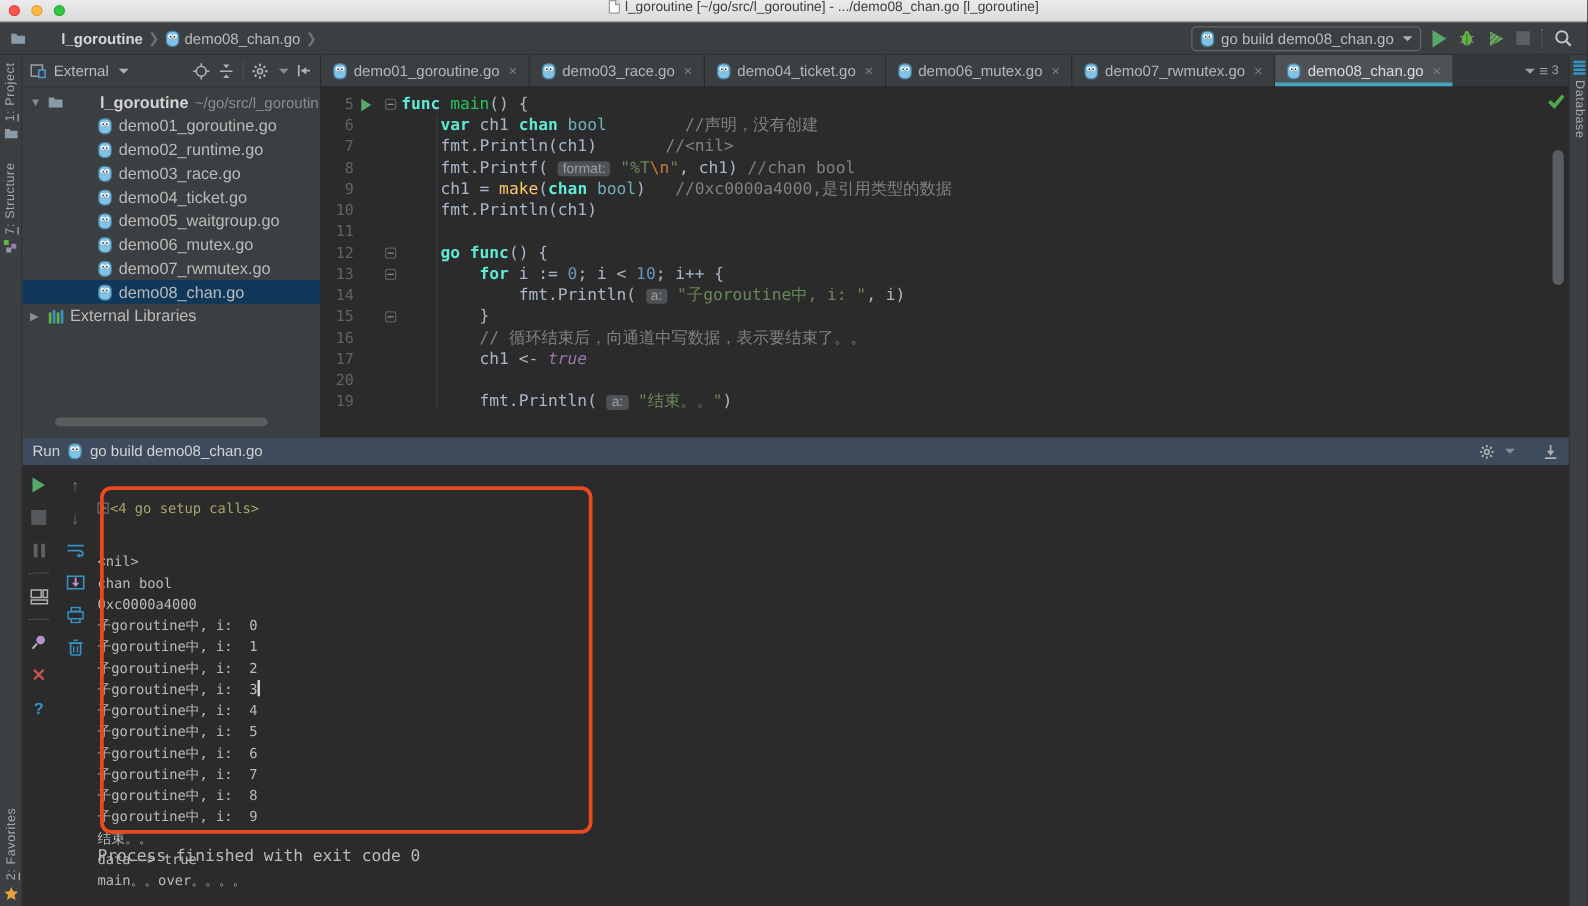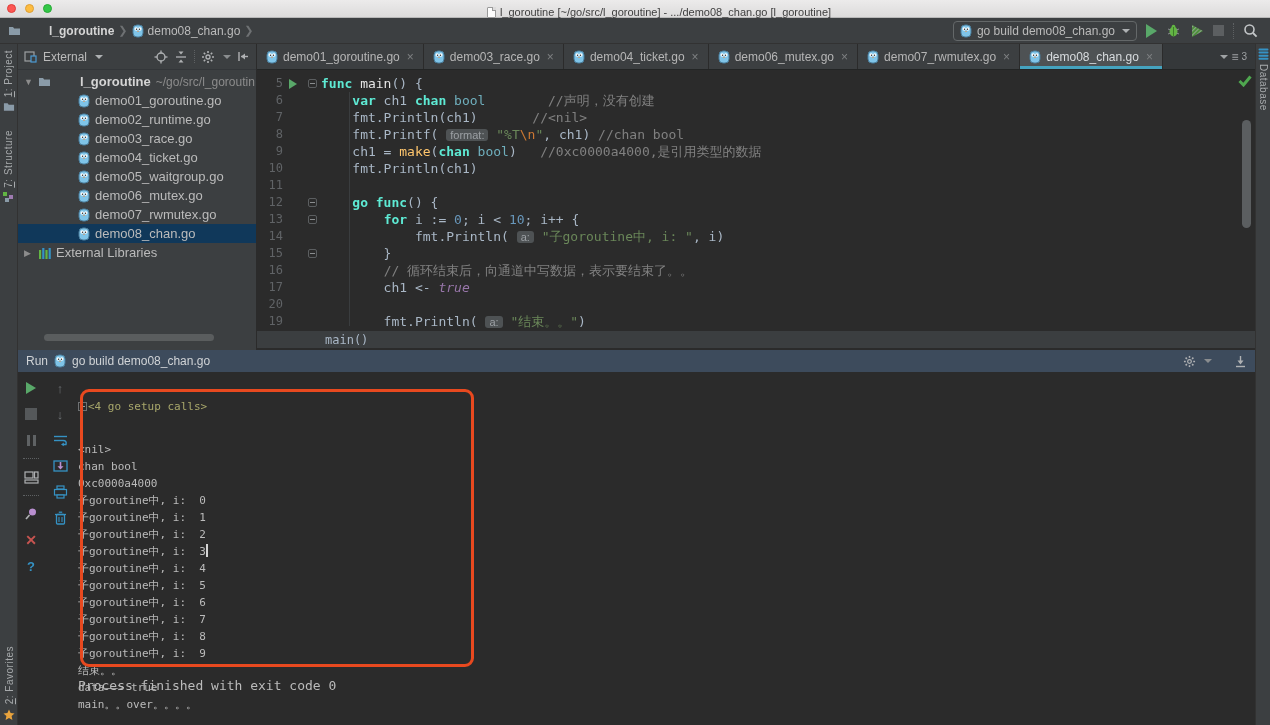--- a/index.html
+++ b/index.html
@@ -10,21 +10,21 @@
 
   
   #titlebar { left:0; top:0; width:1270px; height:18px;
     background:linear-gradient(#ECEBEB,#DCDBDB); display:flex; align-items:center;
     border-bottom:1px solid #B8B8B8; }
   .tl { width:9px; height:9px; border-radius:50%; margin-left:9px; }
   .tl.red{ background:#FC5753; border:0.5px solid #DF3E3A; margin-left:7px;}
   .tl.yel{ background:#FDBC40; border:0.5px solid #DE9F34;}
   .tl.grn{ background:#33C748; border:0.5px solid #27AA35;}
   #title-center { position:absolute; left:0; right:0; top:0; height:18px;
-    display:flex; align-items:flex-end; justify-content:center; gap:4px;
+    display:flex; align-items:flex-start; justify-content:center; gap:4px;
     font-size:11px; color:#3E3E3E;padding-left:48px; }
   .doc-ico { width:9px; height:11px; background:#FDFDFD; border:1px solid #9A9A9A;
     border-radius:1px; position:relative; }
   .doc-ico:after{ content:""; position:absolute; right:-1px; top:-1px; width:3px; height:3px;
     background:#DCDBDB; border-left:1px solid #9A9A9A; border-bottom:1px solid #9A9A9A;}
 
   
   #navbar { left:0; top:18px; width:1270px; height:26px; background:#3C3F41;
     display:flex; align-items:center; border-bottom:1px solid #323232; }
   #breadcrumbs { display:flex; align-items:center; gap:4px; padding-left:8px;
@@ -87,21 +87,21 @@
   .cline { height:17px; line-height:17px; display:flex; white-space:pre; }
   .lnum { width:26px; text-align:right; color:#606366; font-size:12px; flex:none; }
   .lgut { width:20px; flex:none; display:flex; align-items:center; justify-content:center; }
   .lfold { width:18px; flex:none; display:flex; align-items:center; justify-content:center; }
   .runarrow { width:0; height:0; border-top:5px solid transparent; border-bottom:5px solid transparent;
     border-left:8px solid #59A869; }
   .foldbox { width:9px; height:9px; border:1px solid #5B5E60; border-radius:2px; position:relative; }
   .foldbox:after { content:""; position:absolute; left:1px; right:1px; top:3px; height:1px; background:#8A8D8F; }
   .ctext { color:#A9B7C6; }
   .tk-k{ color:#5eead4; font-weight:bold;text-align:center; }
-  .tk-f{ color:#e5e5e5; }
+  .tk-f{ color:#22c55e; }
   .tk-b{ color:#FFC66D; }
   .tk-s{ color:#6A8759; }
   .tk-e{ color:#CC7832; }
   .tk-n{ color:#6897BB; }
   .tk-c{ color:#808080; }
   .tk-t{ color:#6FAFBD; }
   .tk-v{ color:#9876AA; font-style:italic; }
   .tk-h{ background:#4E5254; color:#9CA0A4; border-radius:3px; padding:0 4px; font-size:11px;
     font-family:"Liberation Sans",sans-serif; }
   #indent-guide { position:absolute; left:92px; top:22px; bottom:4px; width:1px; background:#3A3D3F; }
@@ -578,23 +578,20 @@
           <div class="cline"><span class="lnum">20</span><span class="lgut"></span><span class="lfold"></span><span class="ctext"></span></div>
           <div class="cline"><span class="lnum">19</span><span class="lgut"></span><span class="lfold"></span><span class="ctext"><span>        fmt.Println( </span><span class="tk-h">a:</span><span> </span><span class="tk-s">"结束。。"</span><span>)</span></span></div>
         </div>
       <div id="editor-scrollbar"></div>
       <div id="inspect-ok">
         <svg width="14" height="12" viewBox="0 0 14 12">
           <polyline points="1.5,6 5.5,10 12.5,1.5" fill="none" stroke="#4FA74F" stroke-width="3"></polyline>
         </svg>
       </div>
     </div>
-    <div id="ebreadcrumb">
-      <span>main()</span>
-    </div>
   </div>
 
   <div id="runpanel" class="abs">
     <div id="run-header">
       <span>Run</span>
       <span class="icon-slot">
   <svg width="12" height="14" viewBox="0 0 12 14">
     <rect x="1" y="1" width="10" height="12" rx="4" fill="#7FC4E8" stroke="#4A7D9B" stroke-width="1"></rect>
     <circle cx="4.2" cy="5" r="1.7" fill="#FFFFFF"></circle>
             <circle cx="7.8" cy="5" r="1.7" fill="#FFFFFF"></circle>

